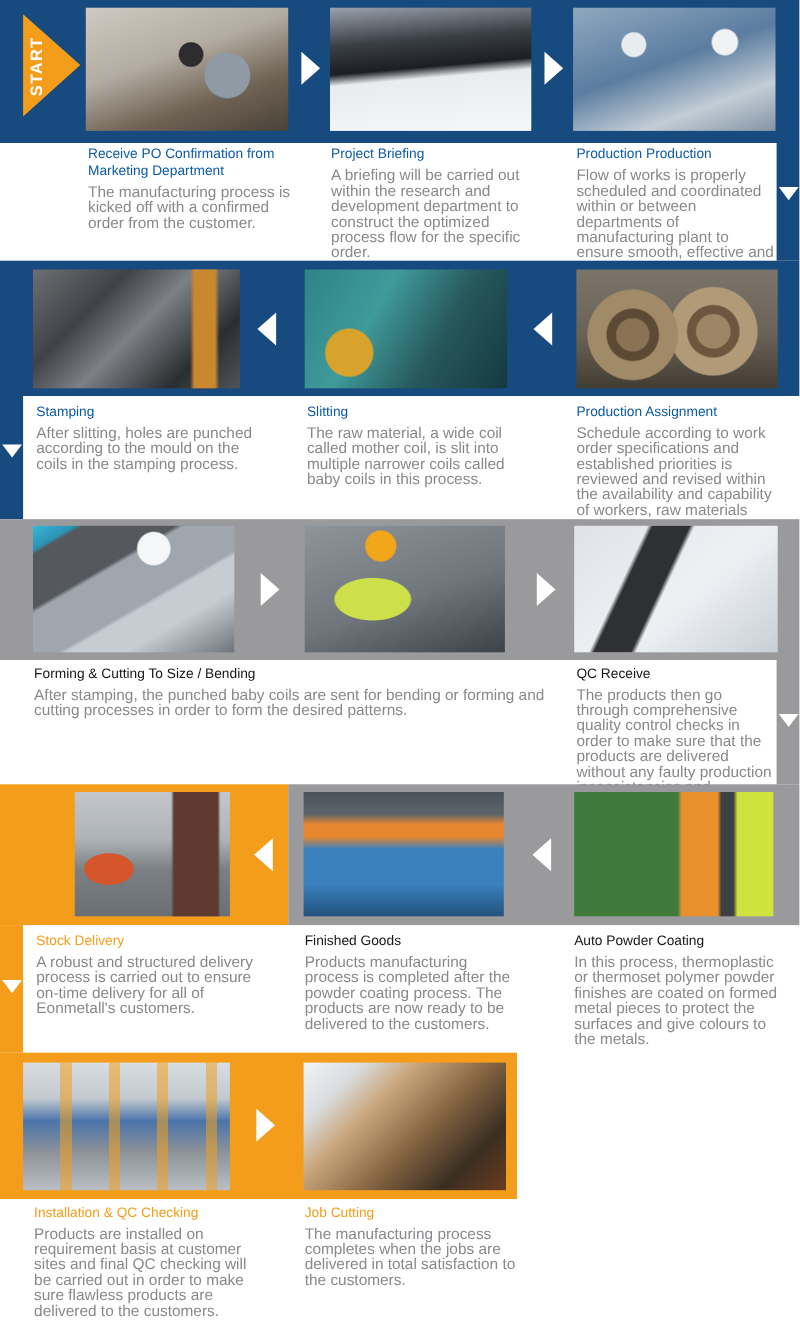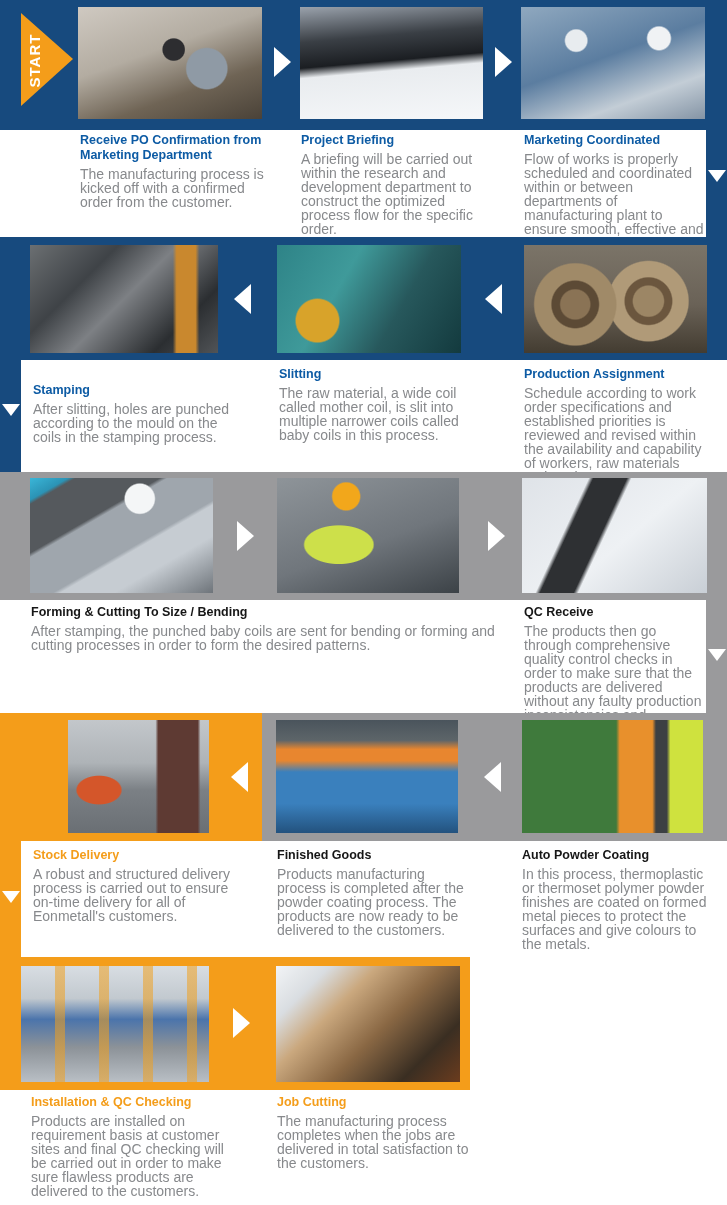--- a/index.html
+++ b/index.html
@@ -29,21 +29,21 @@
 
   
   .start-wrap { position: absolute; left: 21px; top: 13px; width: 52px; height: 93px; }
   .start-tri { position:absolute; left:0; top:0; width:0; height:0;
     border-top: 46px solid transparent; border-bottom: 47px solid transparent; border-left: 52px solid #f49d1a; }
   .start-label { position: absolute; left: -27px; top: 39px; width: 80px; text-align: center;
     transform: rotate(-90deg); color: #fff; font-weight: bold; font-size: 15px; letter-spacing: 1px; }
 
   
   .cap { position: absolute; }
-  .cap h3 { font-size: 12.5px; line-height: 15px; font-weight: bold; margin-bottom: 4px; }
+  .cap h3 { font-size: 12.5px; line-height: 15px; font-weight: normal; margin-bottom: 4px; }
   .cap p  { font-size: 14px; line-height: 14px; color: #87898c; }
   .t-blue   h3 { color: #0d5ba4; }
   .t-black  h3 { color: #161616; }
   .t-orange h3 { color: #f49d1a; }
 
   
   .ph-office { background:
     radial-gradient(circle at 52% 38%, #2d2d30 0 9%, transparent 10%),
     radial-gradient(circle at 70% 55%, #8f9aa5 0 14%, transparent 15%),
     linear-gradient(160deg, #cfc9c1 0%, #b3aca1 40%, #6f6455 70%, #4a4238 100%); }
@@ -107,37 +107,37 @@
 
   <div class="cap t-blue" style="left:80px; top:133px; width:200px;">
     <h3>Receive PO Confirmation from Marketing Department</h3>
     <p>The manufacturing process is kicked off with a confirmed order from the customer.</p>
   </div>
   <div class="cap t-blue" style="left:301px; top:133px; width:192px;">
     <h3>Project Briefing</h3>
     <p>A briefing will be carried out within the research and development department to construct the optimized process flow for the specific order.</p>
   </div>
   <div class="cap t-blue" style="left:524px; top:133px; width:180px;">
-    <h3>Marketing Coordinated</h3>
+    <h3>Production Production</h3>
     <p>Flow of works is properly scheduled and coordinated within or between departments of manufacturing plant to ensure smooth, effective and efficient production cycle.</p>
   </div>
 
   <div class="strip band blue" style="left:706px; top:130px; height:107px;">
     <div class="arr down" style="left:2px; top:40px;"></div>
   </div>
 
   <div class="band blue" style="left:0; top:237px; width:727px; height:123px;"></div>
 
   <div class="photo ph-stamping" style="left:30px;  top:245px; width:188px; height:108px;"></div>
   <div class="arr left" style="left:234px; top:284px;"></div>
   <div class="photo ph-slitting" style="left:277px; top:245px; width:184px; height:108px;"></div>
   <div class="arr left" style="left:485px; top:284px;"></div>
   <div class="photo ph-coils" style="left:524px; top:245px; width:183px; height:108px;"></div>
 
-  <div class="cap t-blue" style="left:33px; top:367px; width:212px;margin-top:16px;">
+  <div class="cap t-blue" style="left:33px; top:367px; width:212px;">
     <h3>Stamping</h3>
     <p>After slitting, holes are punched according to the mould on the coils in the stamping process.</p>
   </div>
   <div class="cap t-blue" style="left:279px; top:367px; width:196px;">
     <h3>Slitting</h3>
     <p>The raw material, a wide coil called mother coil, is slit into multiple narrower coils called baby coils in this process.</p>
   </div>
   <div class="cap t-blue" style="left:524px; top:367px; width:182px;">
     <h3>Production Assignment</h3>
     <p>Schedule according to work order specifications and established priorities is reviewed and revised within the availability and capability of workers, raw materials and equipment.</p>

